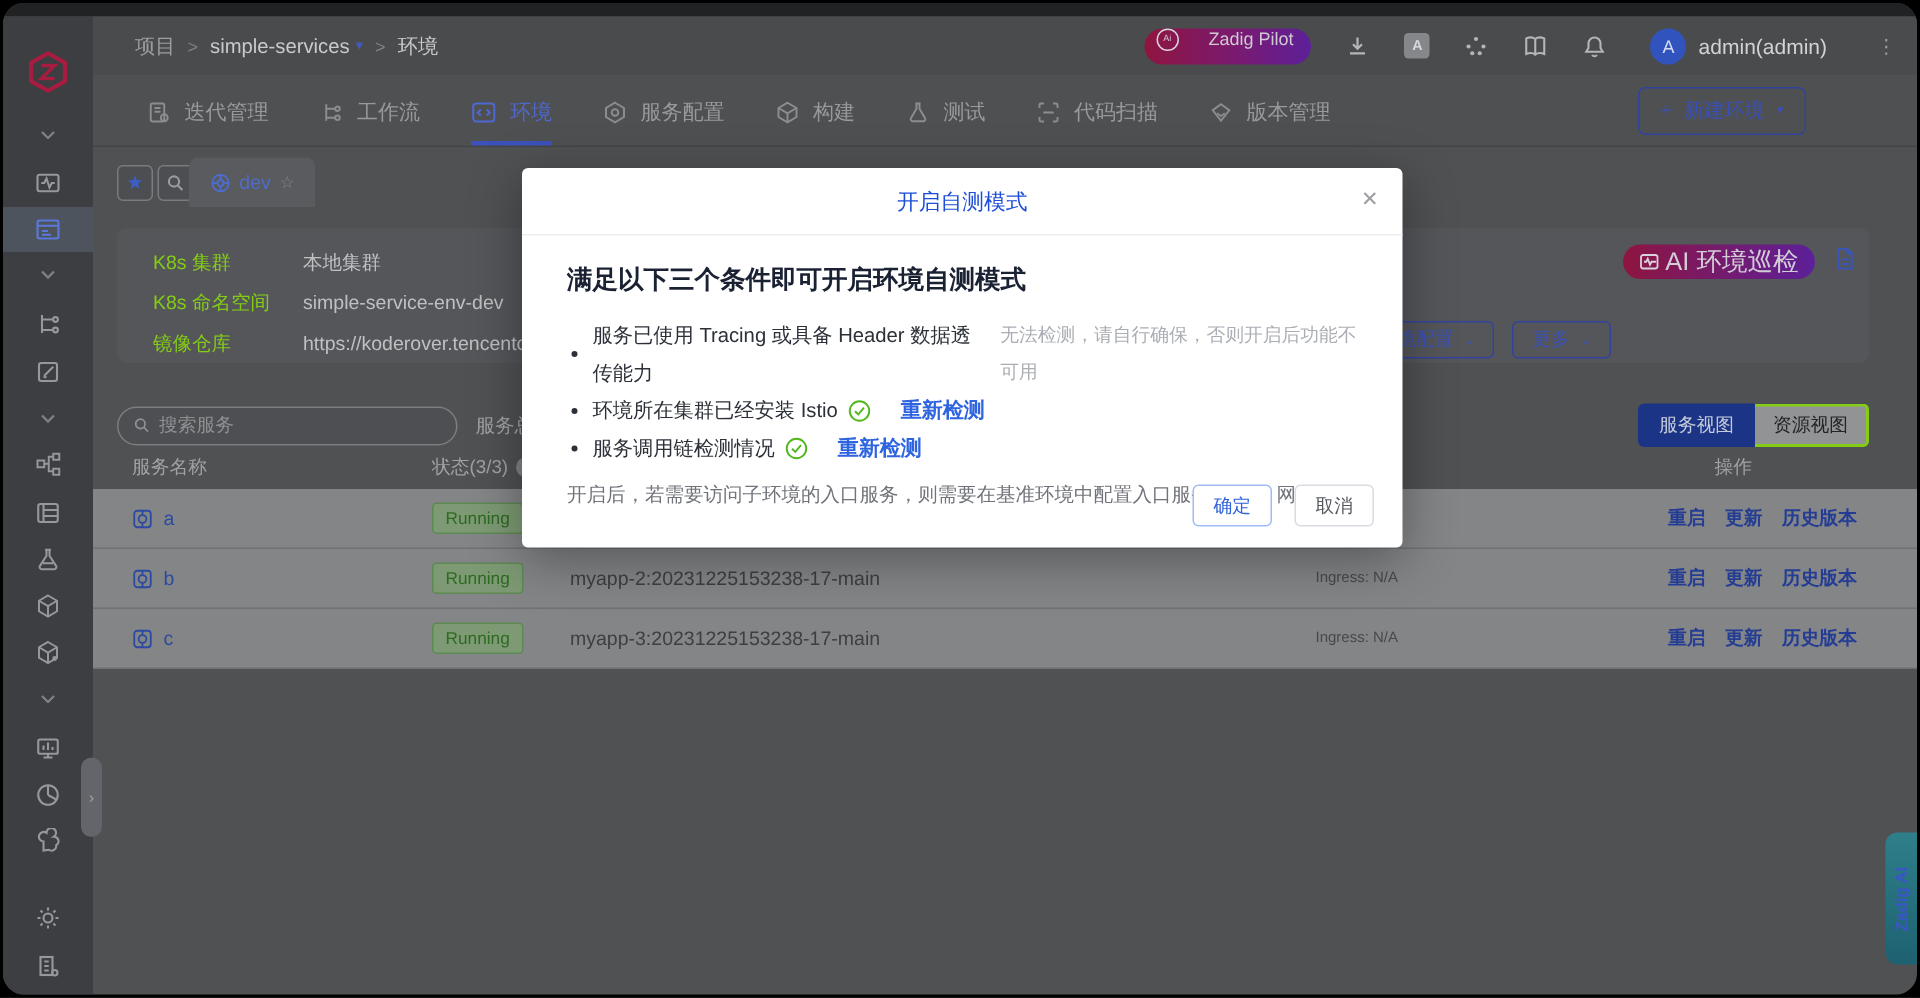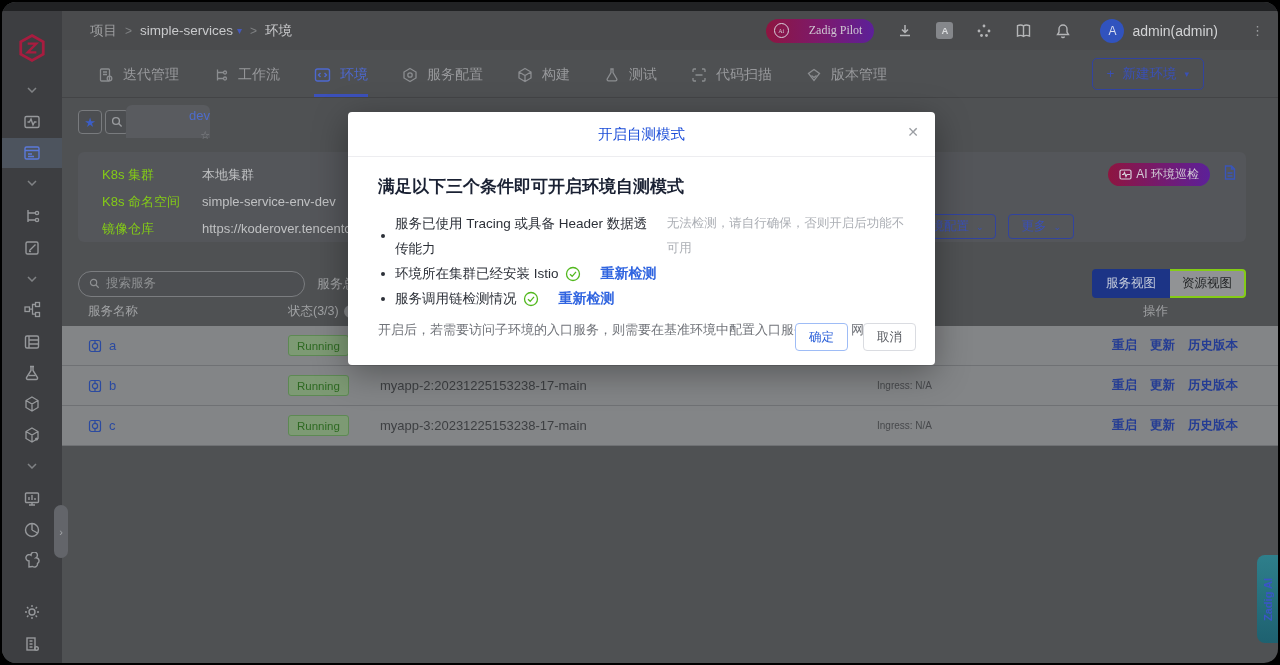--- a/index.html
+++ b/index.html
@@ -18,22 +18,22 @@
     display:flex;align-items:center;justify-content:center;color:#a3a5a8;font-size:11px;}
   
   .main{position:absolute;left:60px;top:9px;right:0;bottom:0;}
   .topbar{position:absolute;left:0;top:0;right:0;height:39px;background:#4a4b4d;display:flex;align-items:center;}
   .crumb{display:flex;align-items:center;gap:8px;margin-left:28px;font-size:13.5px;}
   .crumb .c1{color:#9d9ea0;}
   .crumb .sep{color:#7f8183;font-size:12px;}
   .crumb .c2{color:#c9cacc;display:flex;align-items:center;gap:4px;}
   .crumb .caret{color:#4558bb;font-size:10px;}
   .topbar-right{margin-left:auto;display:flex;align-items:center;gap:23px;margin-right:14px;}
-  .pilot{display:flex;align-items:center;gap:20px;height:24px;padding:0 12px 0 8px;border-radius:13px;
-    background:linear-gradient(90deg,#8e1540,#7a1a70 55%,#5c2099);color:#cfc9d3;font-size:12px;font-family:Liberation Serif, serif;}
+  .pilot{display:flex;gap:20px;height:24px;padding:0 12px 0 8px;border-radius:13px;
+    background:linear-gradient(90deg,#8e1540,#7a1a70 55%,#5c2099);color:#cfc9d3;font-size:12px;}
   .pilot .ring{width:13px;height:13px;border:1.4px solid #d8d2dc;border-radius:50%;display:flex;align-items:center;justify-content:center;font-size:6px;}
   .tico{color:#b4b5b7;display:flex;}
   .transq{width:17px;height:17px;background:#85878b;border-radius:3px;color:#d9dadc;font-size:9.5px;font-weight:bold;
     display:flex;align-items:center;justify-content:center;}
   .userbox{display:flex;align-items:center;gap:8px;margin-left:6px;}
   .avatar{width:24px;height:24px;border-radius:50%;background:#3153be;color:#d7dcef;font-size:12px;display:flex;align-items:center;justify-content:center;}
   .uname{color:#d2d3d5;font-size:14px;}
   .kebab{color:#9b9d9f;font-size:13px;margin-left:10px;letter-spacing:0;}
   
   .tabrow{position:absolute;left:0;top:39px;right:0;height:47px;background:#4e5052;border-bottom:1px solid #434446;
@@ -43,30 +43,30 @@
   .tab svg{color:#8b8d90;}
   .tab.active{color:#4d68cf;border-bottom:3px solid #3c51bb;padding-top:6px;}
   .tab.active svg{color:#4d68cf;}
   .newenv{margin-left:auto;margin-right:74px;height:30px;padding:0 14px;border:1px solid #31439f;border-radius:5px;
     color:#3a50b6;font-size:13.5px;display:flex;align-items:center;gap:8px;background:transparent;}
   .newenv .caret{font-size:9px;}
   
   .envbtn{position:absolute;width:22px;height:22px;top:99px;border:1px solid #797b7e;border-radius:4px;background:#4c4e51;
     display:flex;align-items:center;justify-content:center;}
   .devtab{position:absolute;left:64px;top:94px;width:84px;height:33px;background:#595b5f;border-radius:6px 6px 0 0;
-    display:flex;align-items:flex-end;justify-content:center;gap:6px;font-size:13px;color:#4e6ccb;flex-direction:column;}
+    display:flex;align-items:center;justify-content:center;gap:6px;font-size:13px;color:#4e6ccb;}
   .devtab .star{color:#84868a;font-size:11px;}
   
   .envcard{position:absolute;left:16px;right:32px;top:141px;height:90px;background:#54565a;border-radius:6px;}
   .inforow{display:flex;font-size:13px;line-height:27px;padding-left:24px;}
   .inforow .lbl{width:100px;color:#84cc16;}
   .inforow .val{color:#bfc0c2;}
   .envcard .toprt{position:absolute;right:36px;top:11px;display:flex;align-items:center;gap:14px;}
   .aipill{display:flex;align-items:center;gap:4px;height:23px;padding:0 11px;border-radius:12px;
-    background:linear-gradient(90deg,#8e1540,#5c2099);color:#d2ccd6;font-size:12px;}
+    background:linear-gradient(90deg,#8e1540,#5c2099);color:#d2ccd6;font-size:17px;}
   .docic{position:absolute;right:8px;top:12px;color:#3a55b8;}
   .cardbtns{position:absolute;right:172px;top:62px;display:flex;gap:12px;}
   .obtn{height:23px;padding:0 12px;border:1px solid #31439f;border-radius:4px;color:#3a50b6;font-size:12.5px;
     display:flex;align-items:center;gap:7px;background:transparent;}
   .obtn .caret{font-size:9px;}
   
   .tooly{position:absolute;left:16px;top:255px;right:32px;height:35px;display:flex;align-items:center;}
   .srch{width:205px;height:24px;border:1px solid #7b7d80;border-radius:13px;background:#4d4f52;display:flex;align-items:center;
     gap:6px;padding:0 10px;color:#8e9092;font-size:12.5px;}
   .total{margin-left:12px;font-size:13px;color:#9fa1a3;}

